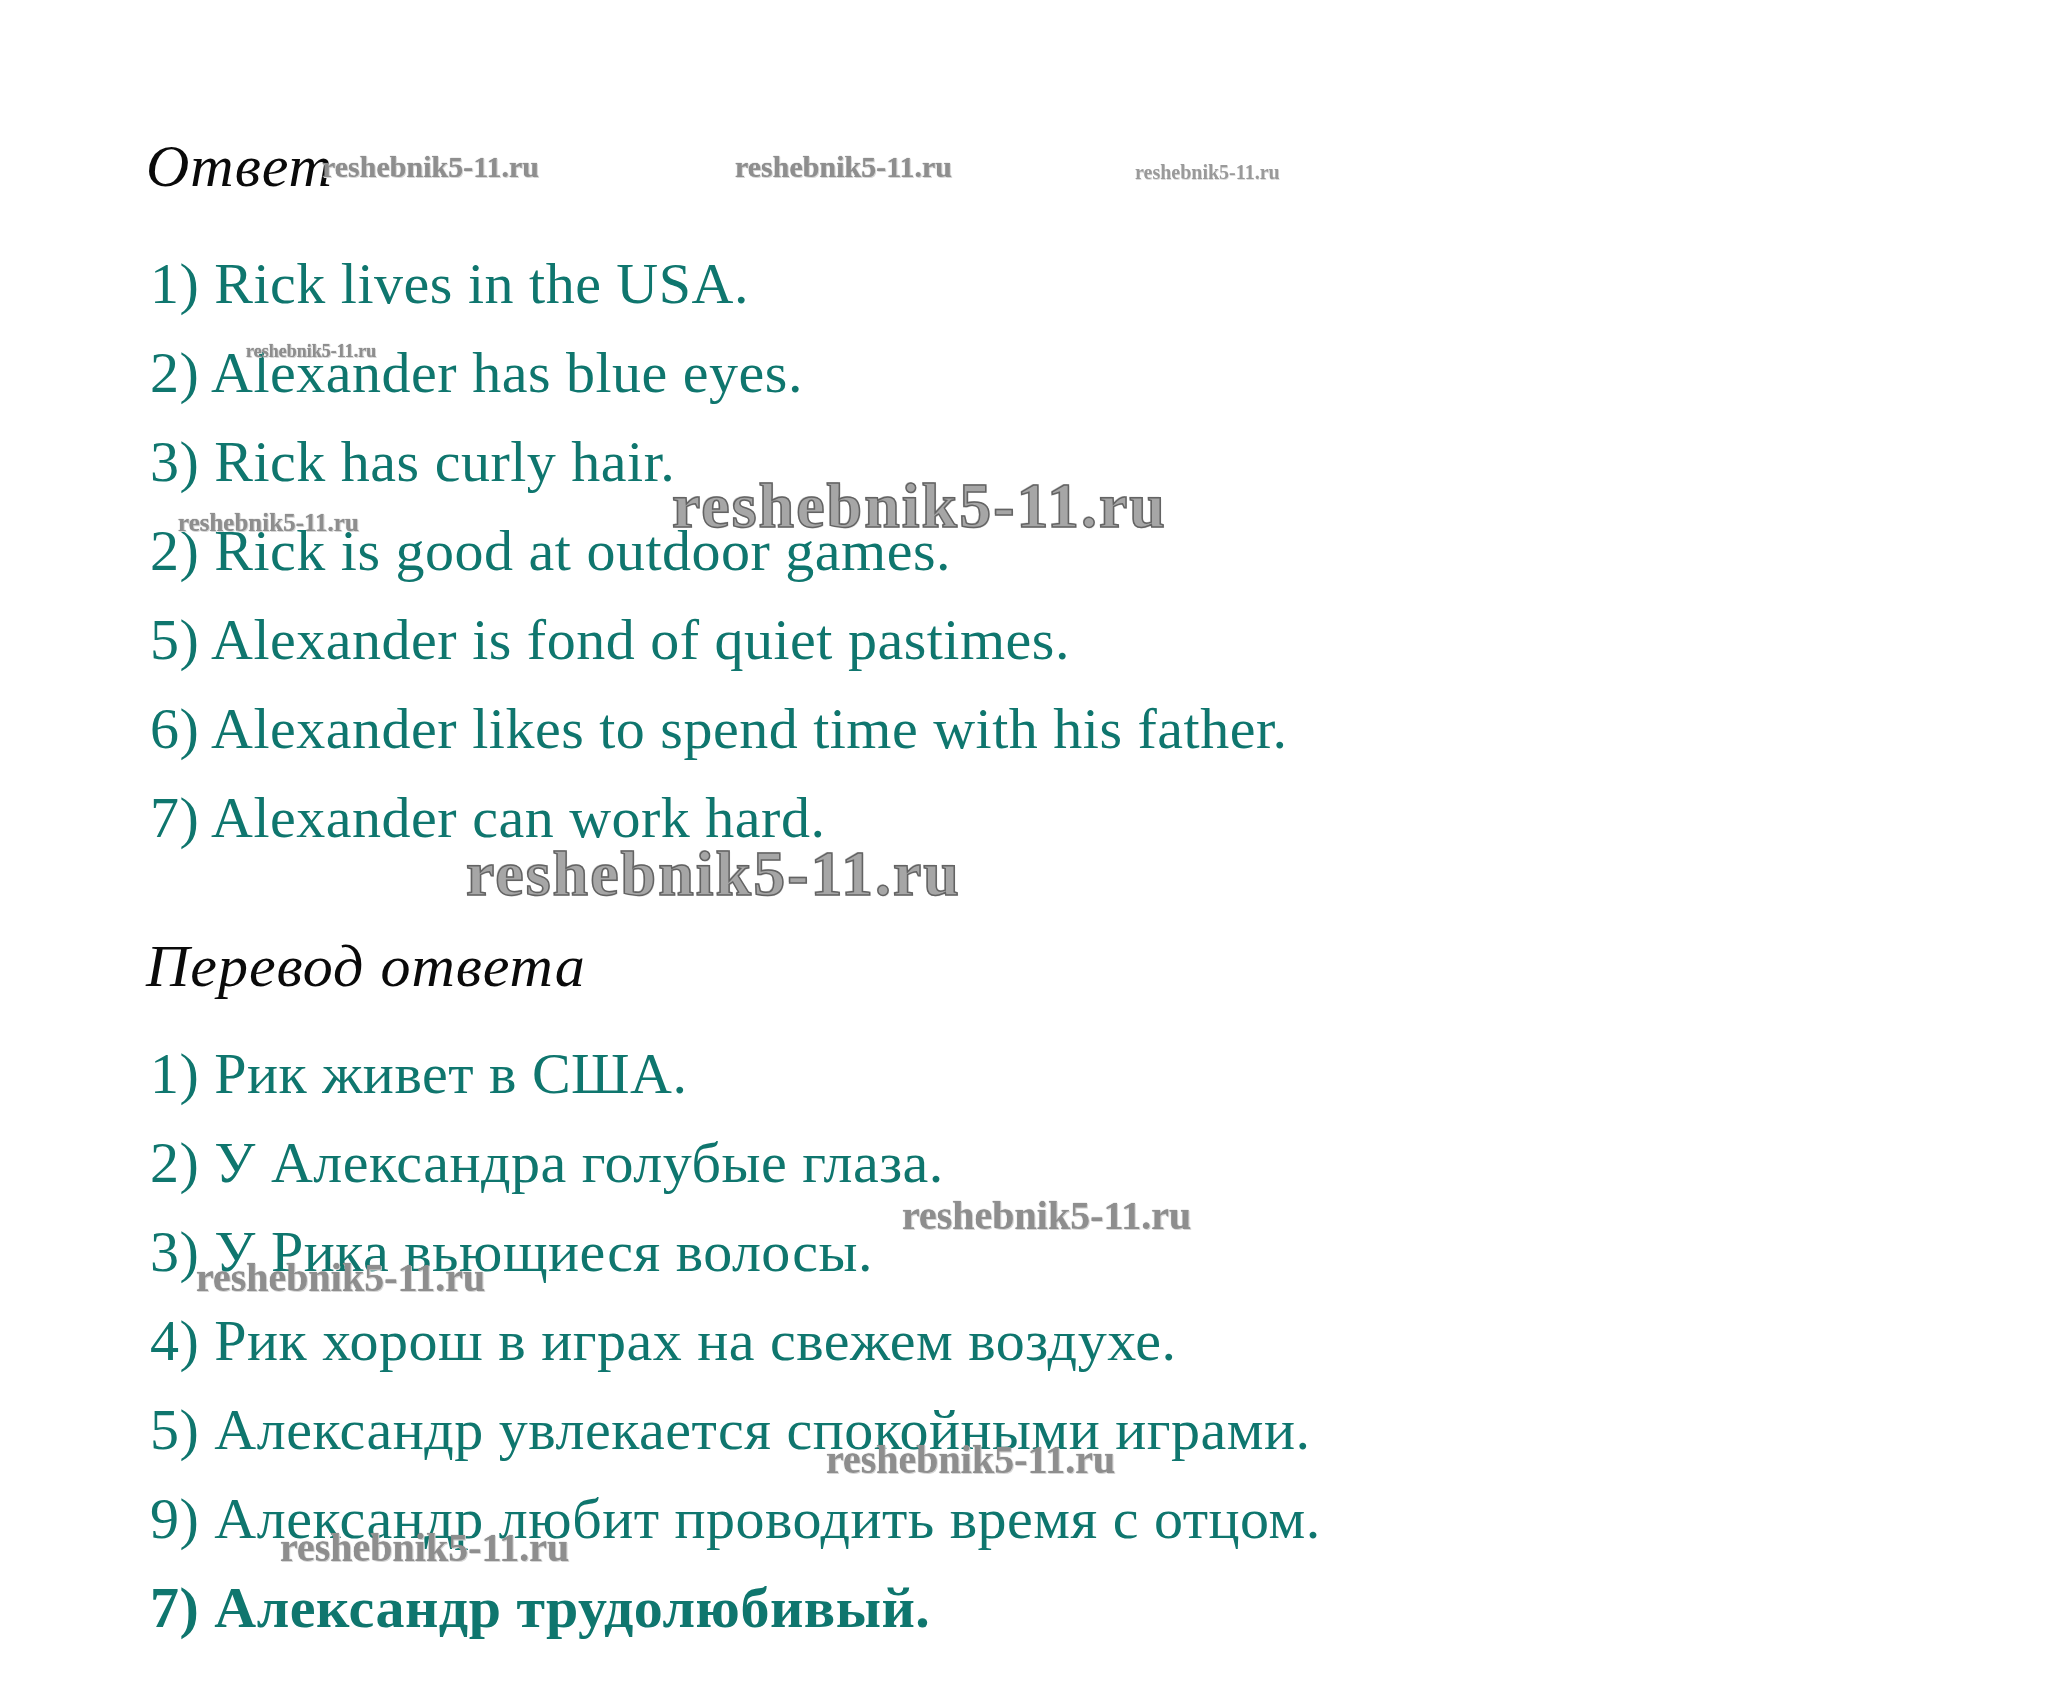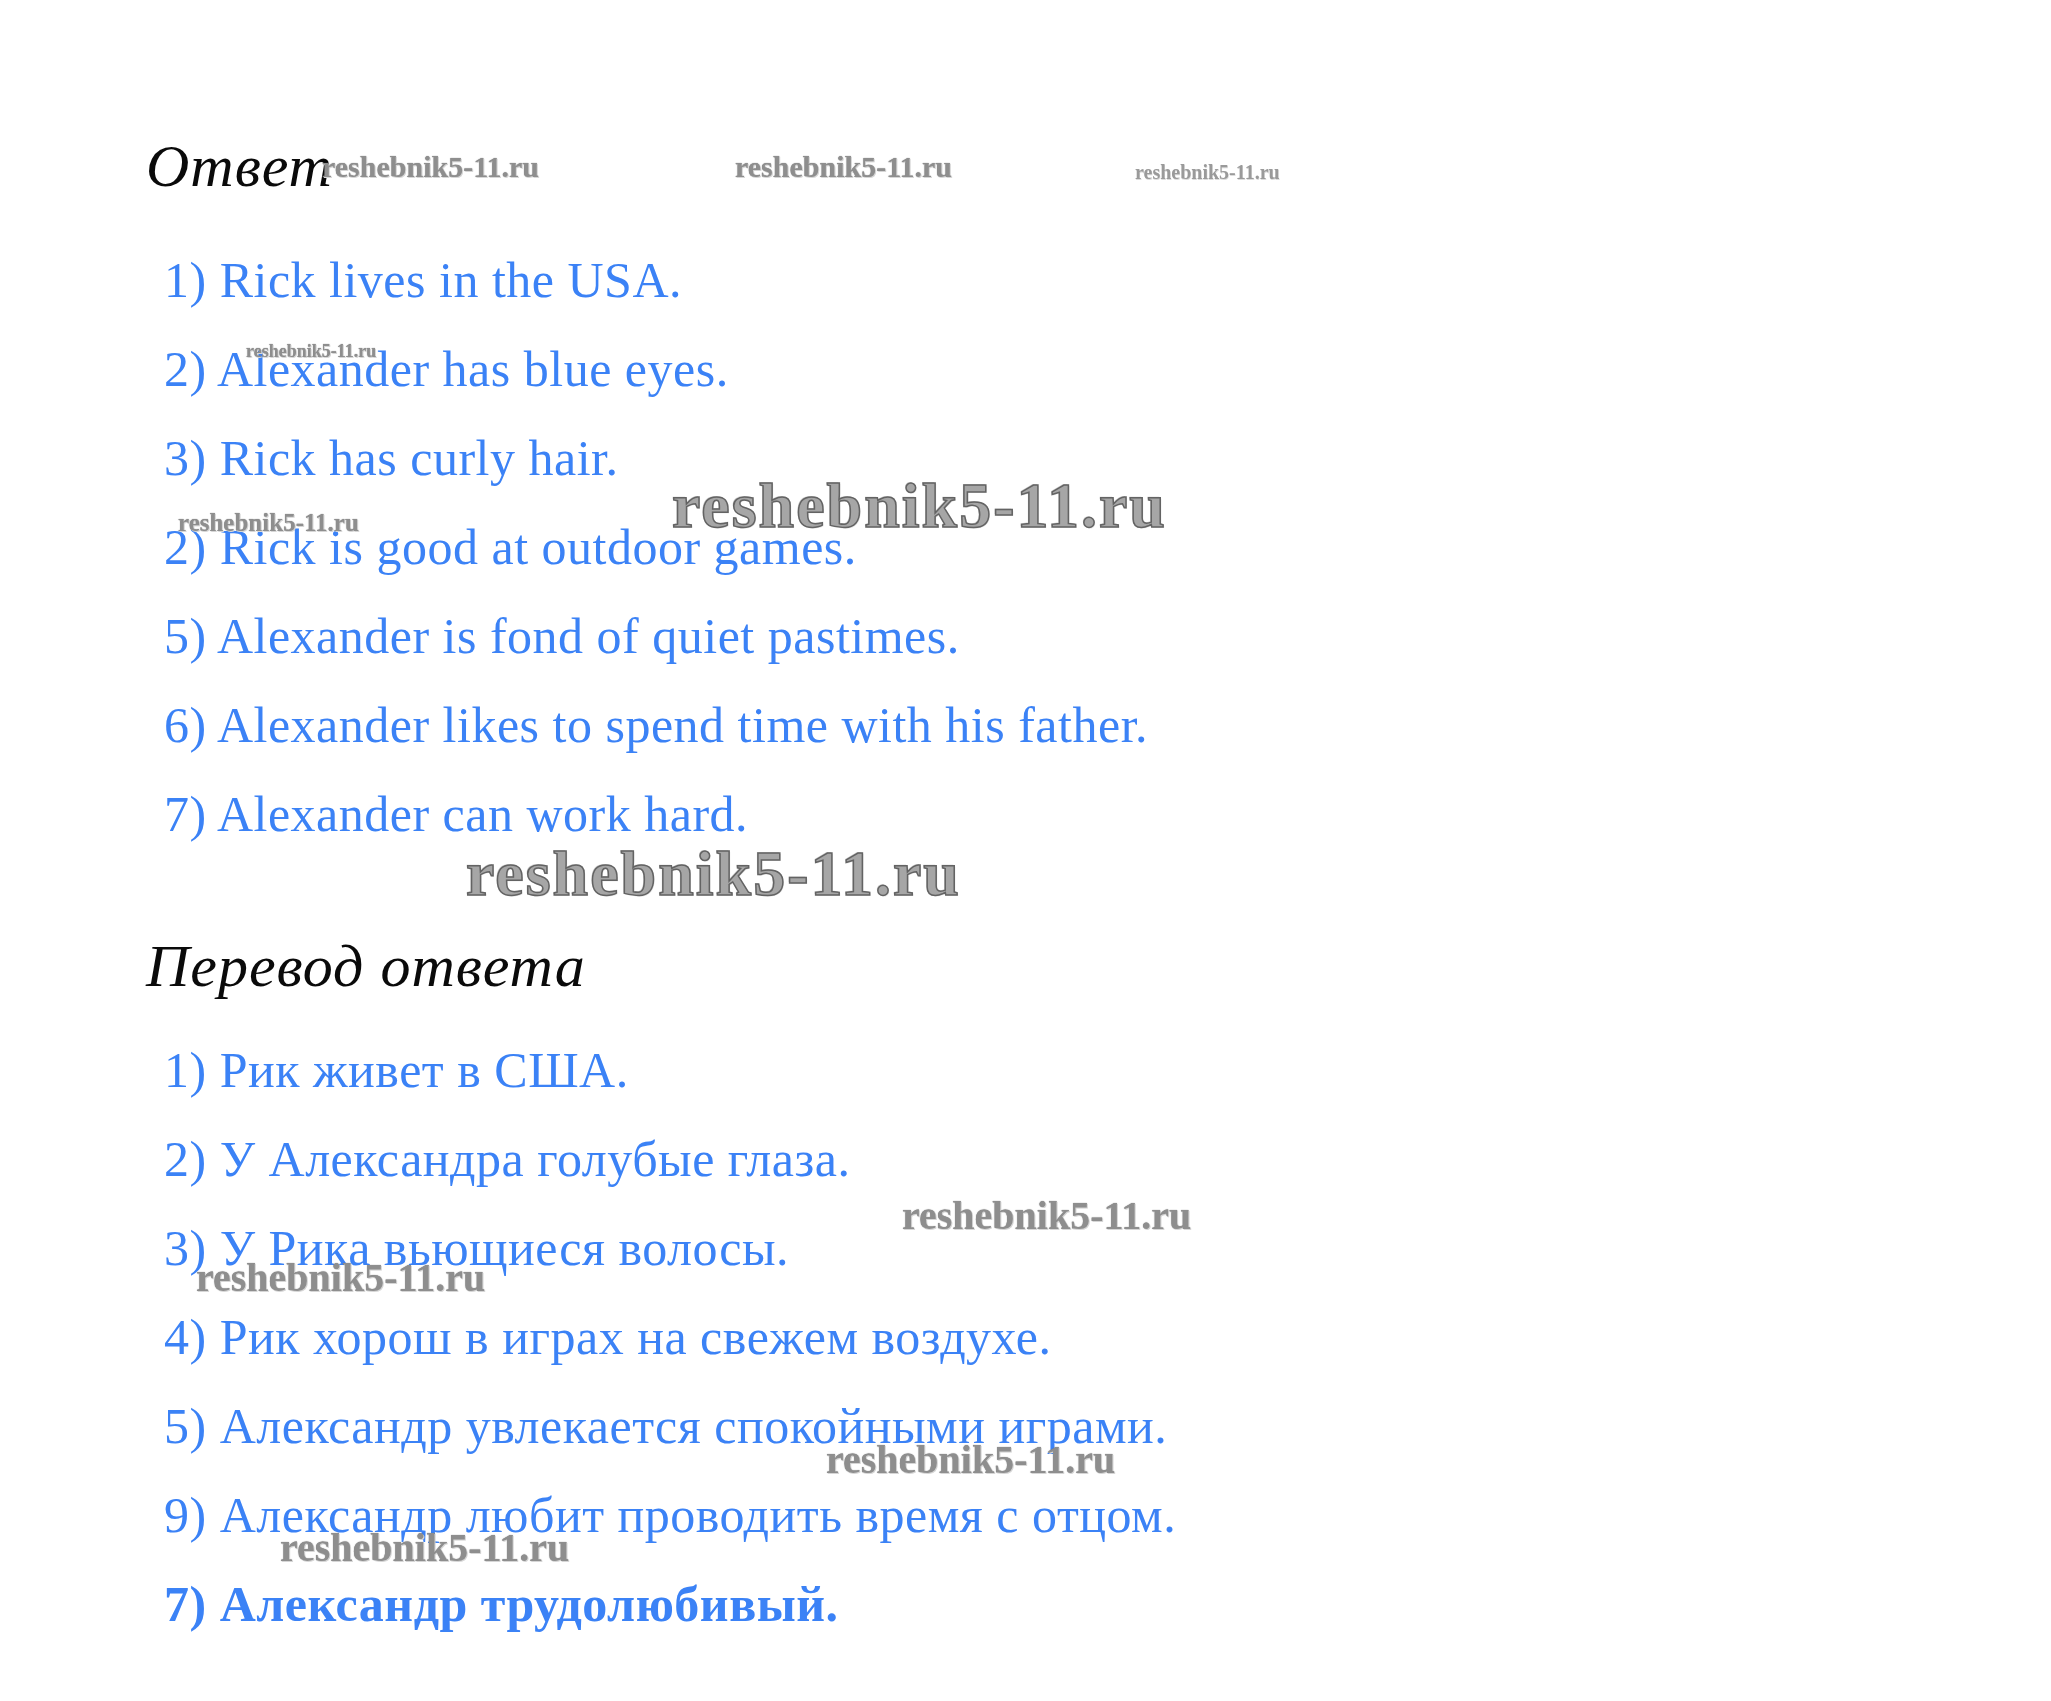--- a/index.html
+++ b/index.html
@@ -14,23 +14,23 @@
     position:absolute;
     left:146px;
     font-style:italic;
     font-size:60px;
     color:#0a0a0a;
     white-space:nowrap;
     letter-spacing:1px;
   }
   .line{
     position:absolute;
-    left:164px;
-    font-size:50px;
-    color:#3b82f6;
+    left:150px;
+    font-size:58px;
+    color:#0f766e;
     white-space:nowrap;
     letter-spacing:0.5px;
     line-height:1;
   }
   .wm{
     position:absolute;
     font-family:"Liberation Serif", serif;
     font-weight:700;
     white-space:nowrap;
     line-height:1;

